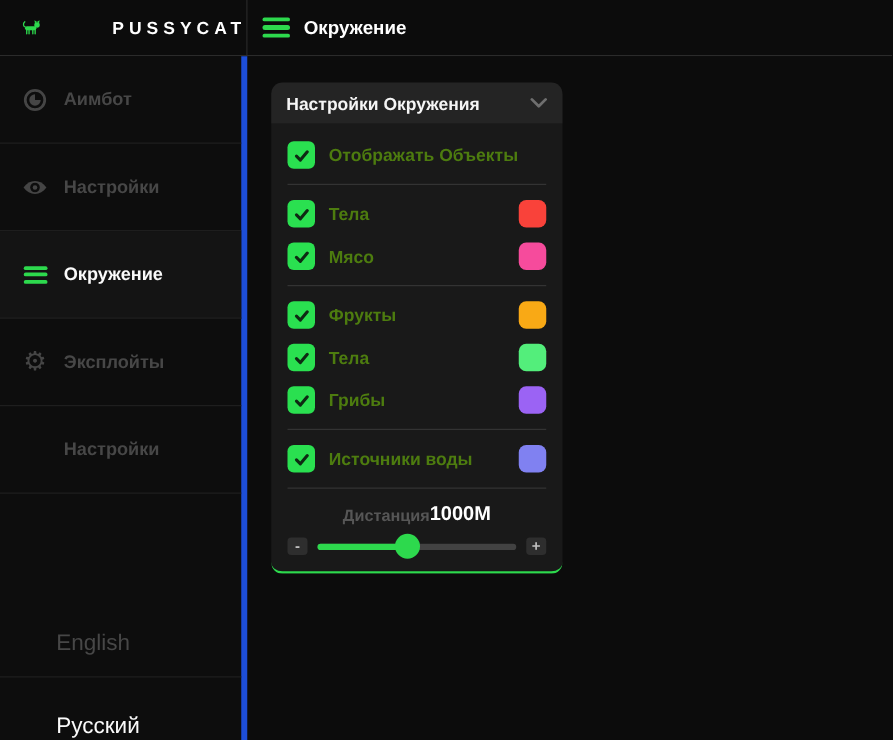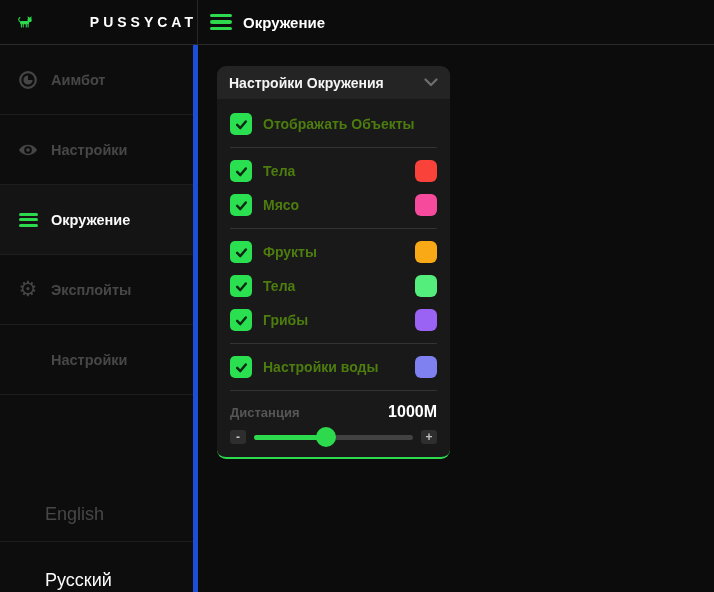--- a/index.html
+++ b/index.html
@@ -69,21 +69,21 @@
   .row { display: flex; align-items: center; margin-bottom: 12px; }
   .row:last-child { margin-bottom: 0; }
   .row .label { color: #4d7c0f; font-size: 14px; font-weight: 700; margin-left: 11px; flex: 1; }
   .checkbox {
     width: 22px; height: 22px; flex: 0 0 22px; border-radius: 5px;
     background: #2ae050; display: flex; align-items: center; justify-content: center;
     cursor: pointer;
   }
   .swatch { width: 22px; height: 22px; flex: 0 0 22px; border-radius: 6px; cursor: pointer; }
   
-  .distance-head { display: flex; align-items: center; justify-content: space-between; margin: 2px 0 9px 0; }
+  .distance-head { display: flex; align-items: center; justify-content: center; margin: 2px 0 9px 0; }
   .distance-label { color: #565656; font-size: 13px; font-weight: 700; }
   .distance-value { color: #fff; font-size: 16px; font-weight: 700; }
   .slider-row { display: flex; align-items: center; gap: 8px; }
   .step-btn {
     width: 16px; height: 14px; flex: 0 0 16px; background: #2e2e2e; border: none;
     border-radius: 3px; color: #c0c0c0; font-size: 12px; font-weight: 700;
     display: flex; align-items: center; justify-content: center; line-height: 1; cursor: pointer;
     padding: 0;
   }
   .slider-track { position: relative; flex: 1; height: 5px; background: #424242; border-radius: 3px; cursor: pointer; }
@@ -256,21 +256,21 @@
           </div>
 
           <hr class="sep">
 
           <div class="row">
             <span class="checkbox">
               <svg width="13" height="13" viewBox="0 0 12 12">
                   <polyline points="2,6.4 4.9,9.3 10,3.2" fill="none" stroke="#0e2a13" stroke-width="2.3" stroke-linecap="round" stroke-linejoin="round"></polyline>
                 </svg>
             </span>
-            <span class="label">Настройки воды</span>
+            <span class="label">Источники воды</span>
             <span class="swatch" style="background: rgb(128, 129, 241);"></span>
           </div>
 
           <hr class="sep">
 
           <div class="distance-head">
             <span class="distance-label">Дистанция</span>
             <span class="distance-value">1000М</span>
           </div>
           <div class="slider-row">

